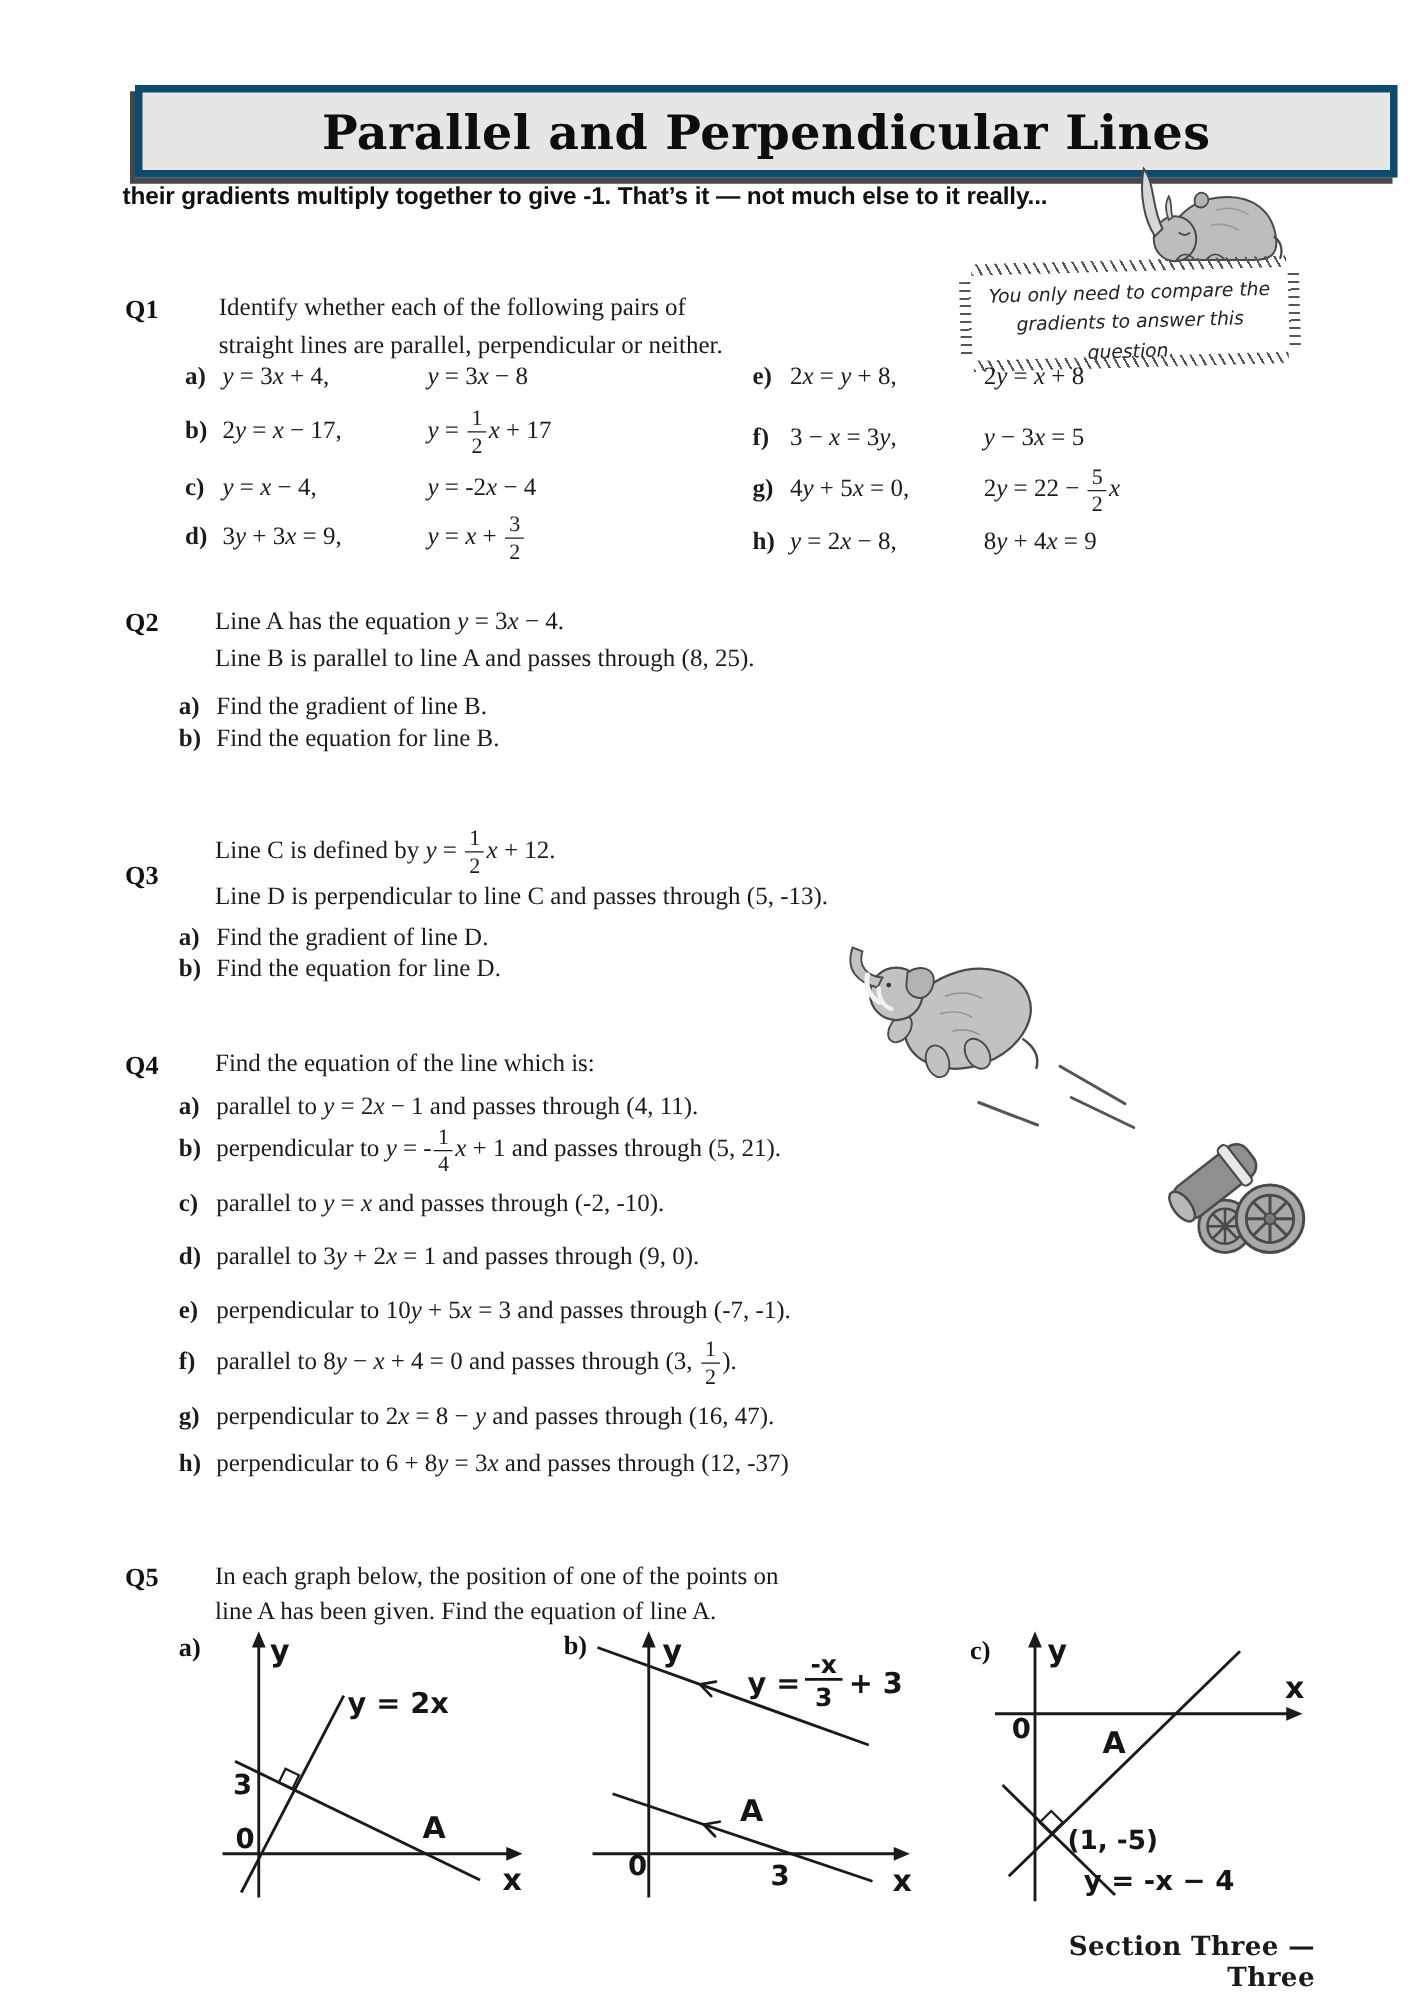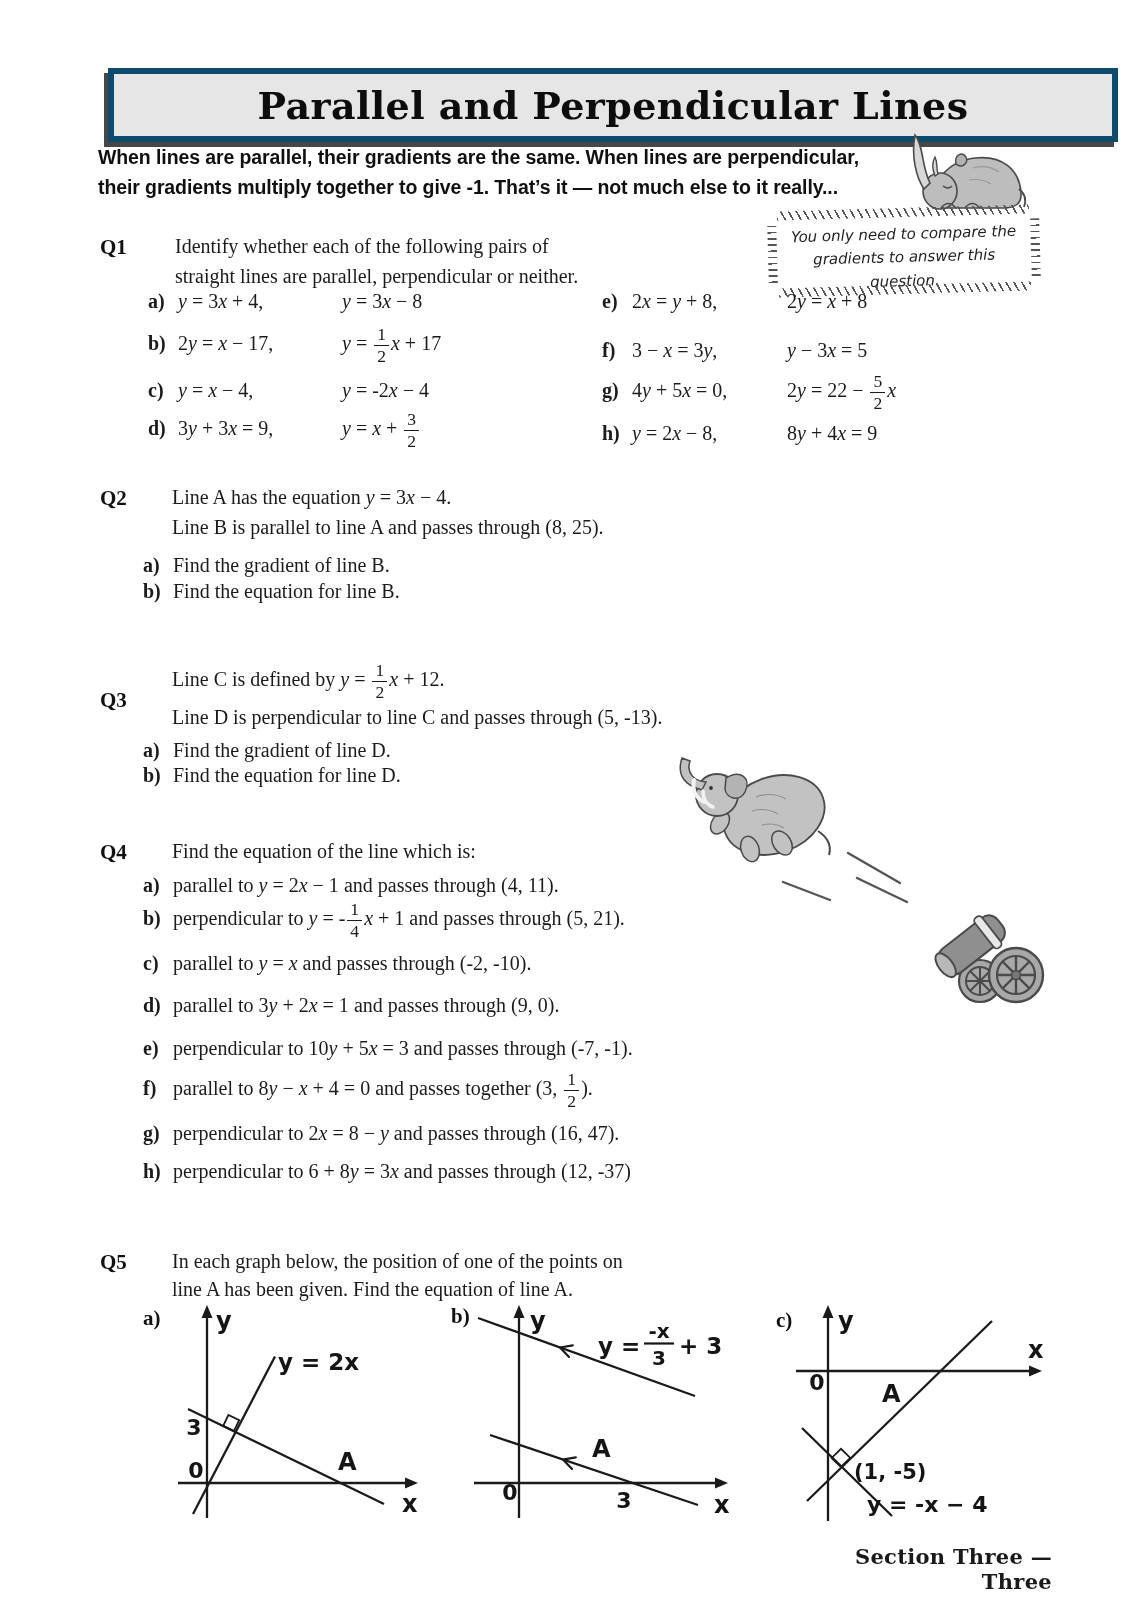--- a/index.html
+++ b/index.html
@@ -49,21 +49,20 @@
 
 <div class="sheet">
 
   <div class="page-num">45</div>
 
   <div class="title-box">
     <h1>Parallel and Perpendicular Lines</h1>
   </div>
 
   <div class="intro">
-    <div>When lines are parallel, their gradients are the same.  When lines are perpendicular,</div>
     <div>their gradients multiply together to give -1.  That’s it — not much else to it really...</div>
   </div>
 
   <svg class="abs illu" style="left:903px;top:130px" width="135" height="92" viewBox="0 0 135 92">
     <path d="M30,78 C27,52 45,31 72,28 C100,25 116,40 118,62 C119,74 112,78 100,78 Z" fill="#bdbdbd" stroke="#4a4a4a" stroke-width="1.6"></path>
     <ellipse cx="37" cy="61" rx="17" ry="18" fill="#bdbdbd" stroke="#4a4a4a" stroke-width="1.6"></ellipse>
     <path d="M27,53 C18,35 21,16 12,5 C8,26 13,47 21,59 Z" fill="#d8d8d8" stroke="#4a4a4a" stroke-width="1.6"></path>
     <path d="M35,44 C33,38 35,33 32,27 C28,34 30,41 32,46 Z" fill="#d8d8d8" stroke="#4a4a4a" stroke-width="1.4"></path>
     <path d="M53,34 C51,25 59,21 63,27 C66,33 59,39 53,34 Z" fill="#b2b2b2" stroke="#4a4a4a" stroke-width="1.4"></path>
     <path d="M40,56 q5,4 9,0" fill="none" stroke="#4a4a4a" stroke-width="1.5"></path>
@@ -206,21 +205,21 @@
   <div class="row" style="left:143px;top:952px">
     <span class="letter">c)</span><span><span>parallel to </span><span class="mm"><i>y</i> = <i>x</i></span><span> and passes through (-2, -10).</span></span>
   </div>
   <div class="row" style="left:143px;top:994px">
     <span class="letter">d)</span><span><span>parallel to </span><span class="mm">3<i>y</i> + 2<i>x</i> = 1</span><span> and passes through (9, 0).</span></span>
   </div>
   <div class="row" style="left:143px;top:1037px">
     <span class="letter">e)</span><span><span>perpendicular to </span><span class="mm">10<i>y</i> + 5<i>x</i> = 3</span><span> and passes through (-7, -1).</span></span>
   </div>
   <div class="row" style="left:143px;top:1070px">
-    <span class="letter">f)</span><span><span>parallel to </span><span class="mm">8<i>y</i> − <i>x</i> + 4 = 0</span><span> and passes together (3, </span><span class="frac">
+    <span class="letter">f)</span><span><span>parallel to </span><span class="mm">8<i>y</i> − <i>x</i> + 4 = 0</span><span> and passes through (3, </span><span class="frac">
           <span class="fnum"><span class="mm">1</span></span>
           <span class="fden"><span class="mm">2</span></span>
         </span><span>).</span></span>
   </div>
   <div class="row" style="left:143px;top:1122px">
     <span class="letter">g)</span><span><span>perpendicular to </span><span class="mm">2<i>x</i> = 8 − <i>y</i></span><span> and passes through (16, 47).</span></span>
   </div>
   <div class="row" style="left:143px;top:1160px">
     <span class="letter">h)</span><span><span>perpendicular to </span><span class="mm">6 + 8<i>y</i> = 3<i>x</i></span><span> and passes through (12, -37)</span></span>
   </div>

